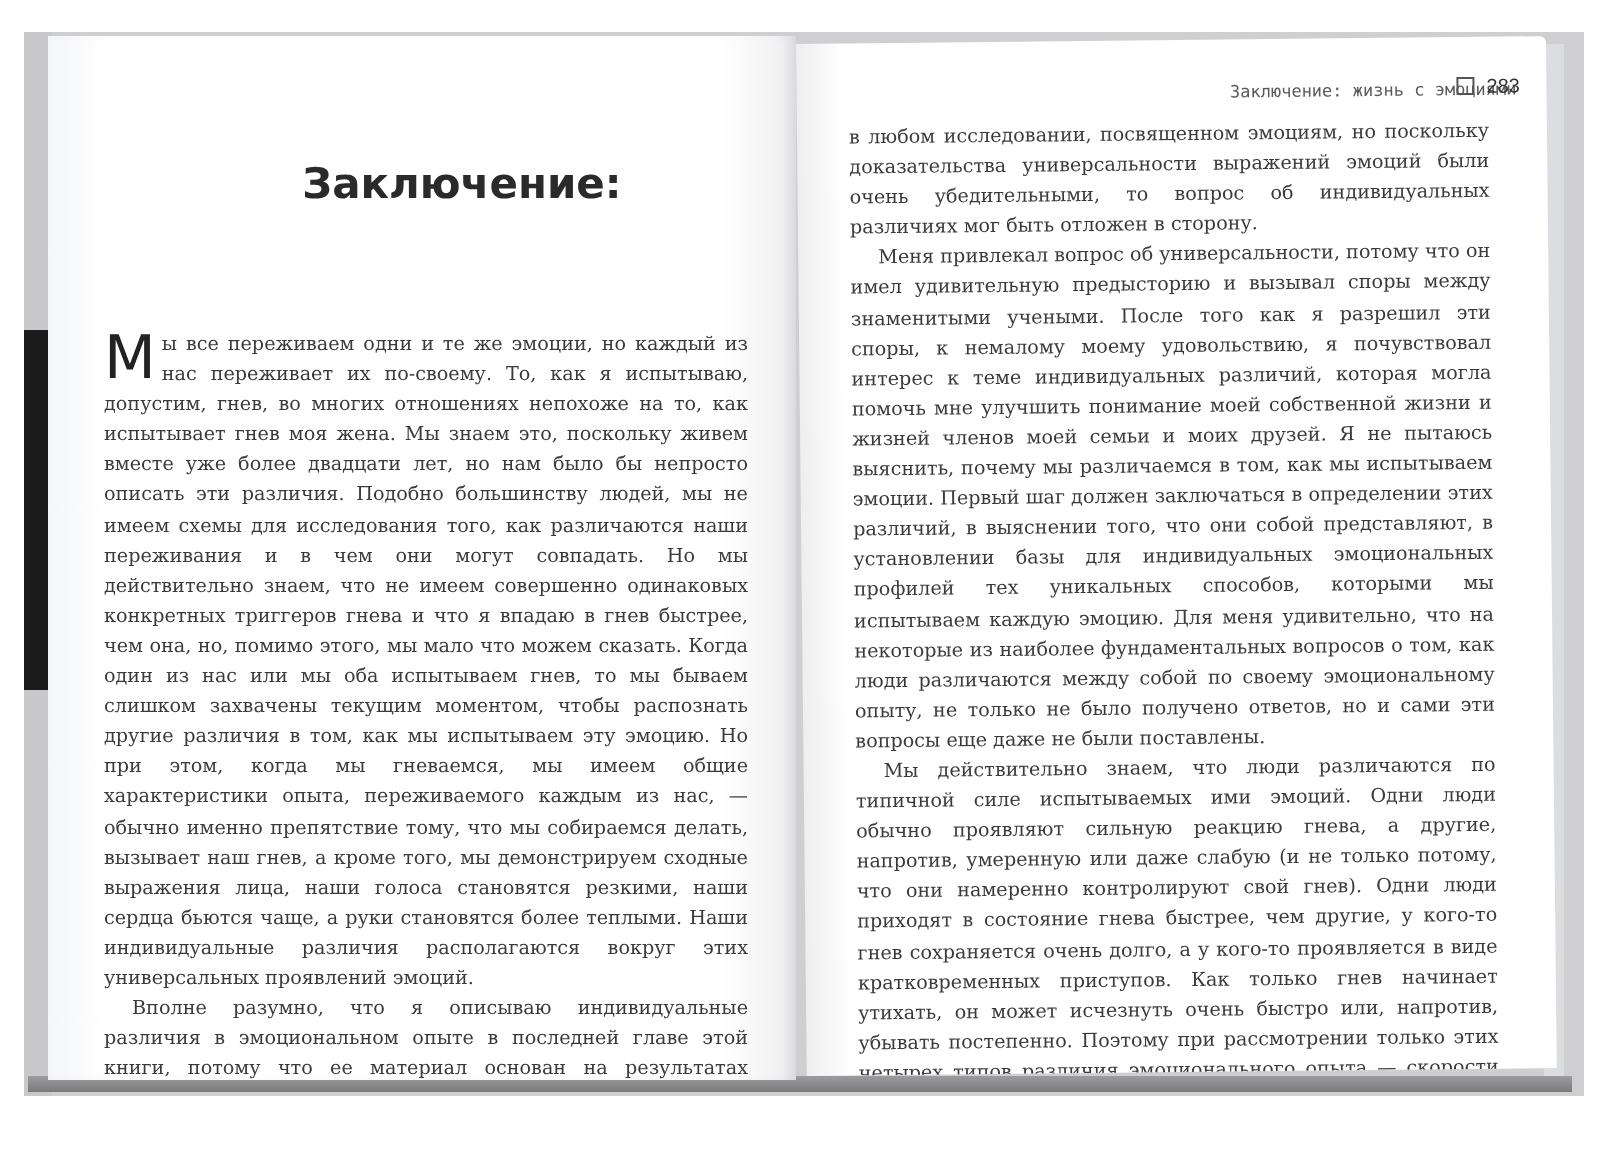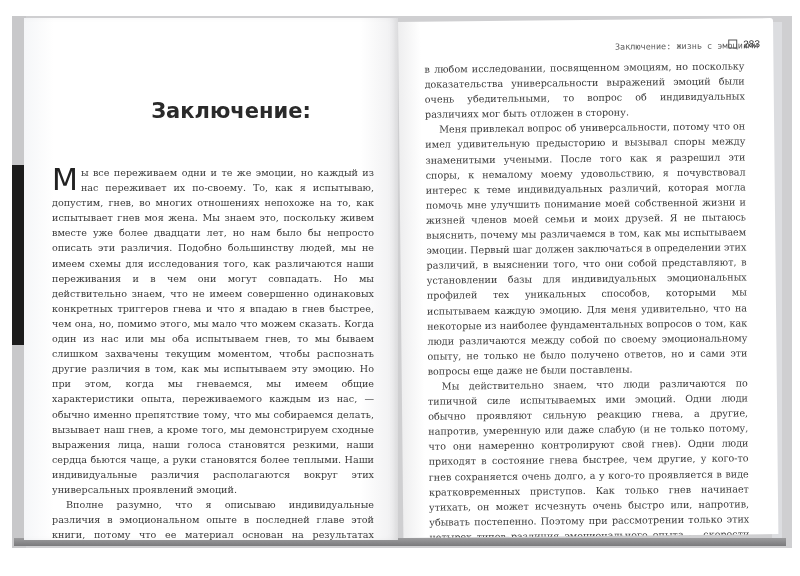--- a/index.html
+++ b/index.html
@@ -37,21 +37,20 @@
     transform-origin:left top;
   }
   .right-edge {
     position:absolute; left:772px; top:22px; width:10px; height:520px; background:#dcdde0;
   }
 
   .chapter-title {
     position:absolute; left:0; width:374px; top:60px; text-align:center;
     font-family:"DejaVu Sans", sans-serif; font-weight:bold; font-size:21px; line-height:29px;
     color:#2a2a2a;
-    margin-top:19px;
   }
   .chapter-title div { margin-left:40px; }
   .body-text {
     position:absolute; font-size:9.6px; line-height:15.1px; color:#3a3a3a; text-align:justify;
   }
   .body-text p { margin:0; text-indent:14px; }
   .body-text p.no-indent { text-indent:0; }
   .dropcap {
     float:left; font-family:"DejaVu Sans", sans-serif; font-size:30px; line-height:26px;
     color:#222; margin:2px 3px 0 0;

